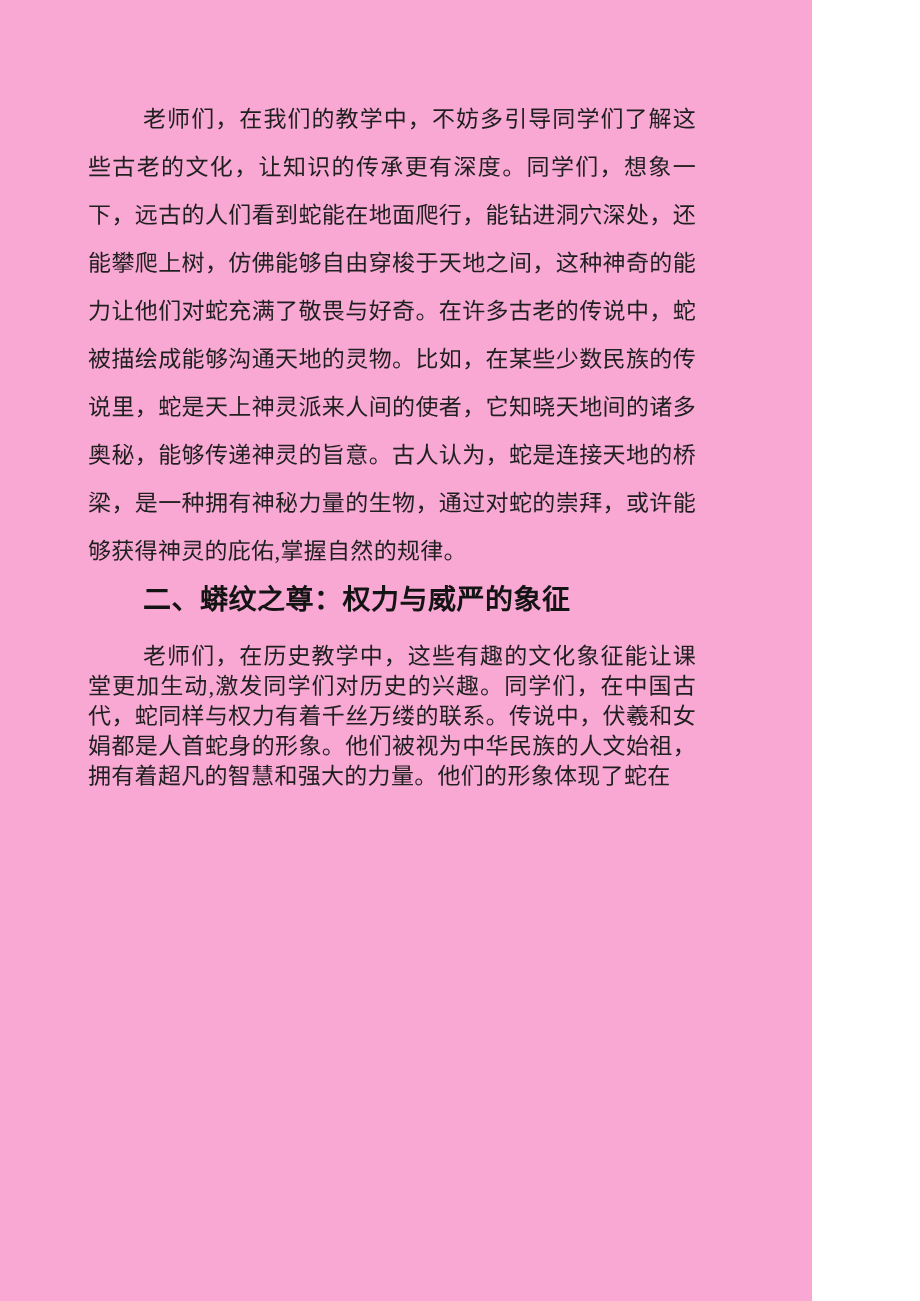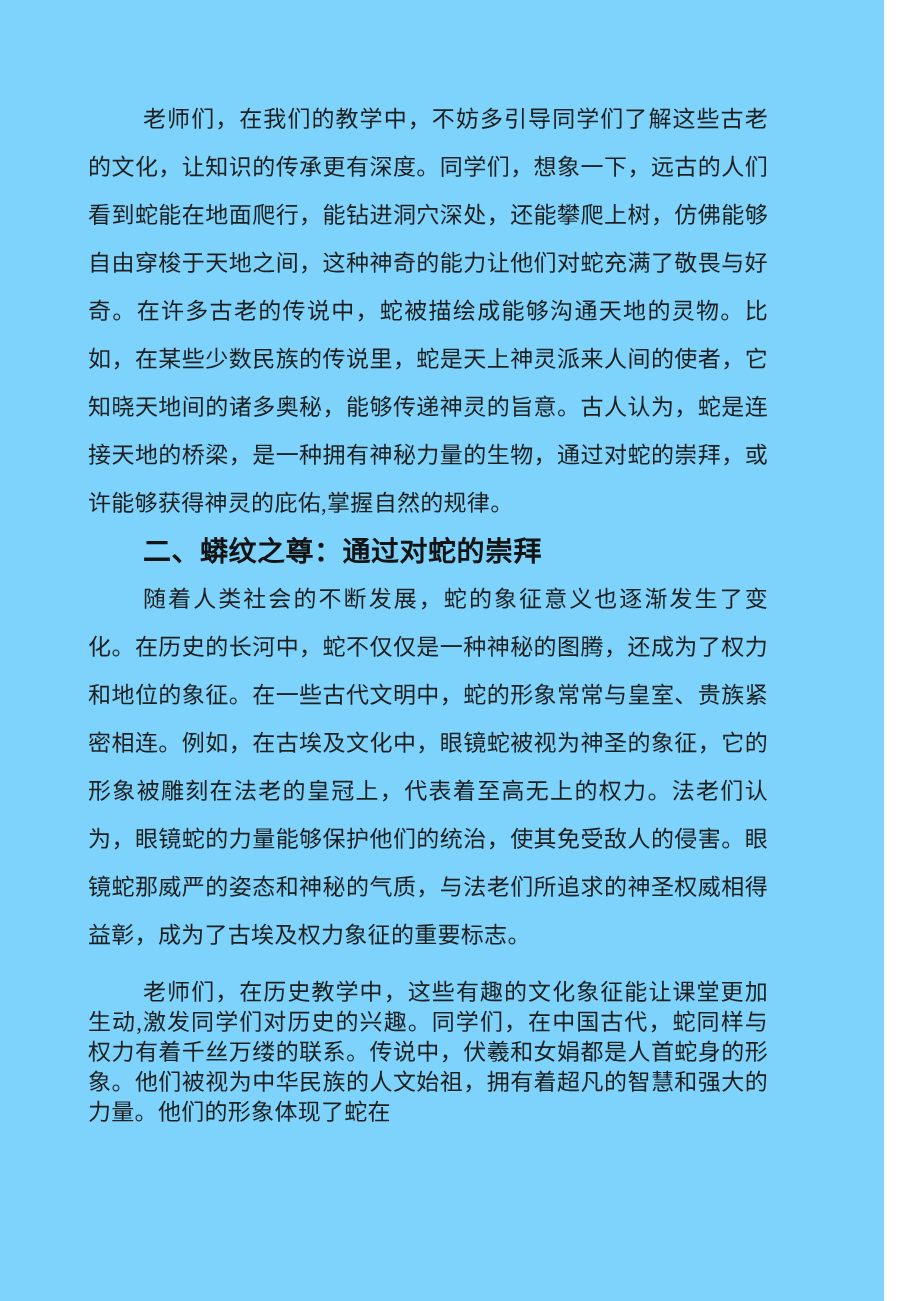--- a/index.html
+++ b/index.html
@@ -2,24 +2,24 @@
 <html lang="zh-CN"><head>
 <meta charset="utf-8">
 <style>
   html, body {
     margin: 0;
     padding: 0;
     background: #ffffff;
   }
   .page {
     position: relative;
-    width: 884px;
+    width: 812px;
     height: 1301px;
     box-sizing: border-box;
-    background: #7dd3fc;
+    background: #f9a8d4;
     padding: 96px 116px 0 88px;
     color: #1f1f1f;
     overflow: hidden;
   }
   .para {
     margin: 0;
     font-family: "Liberation Serif", "DejaVu Serif", serif;
     font-size: 23px;
     line-height: 48px;
     letter-spacing: 0.3px;
@@ -41,16 +41,15 @@
   .para-tight {
     line-height: 30px;
     margin-top: 18px;
   }
 </style>
 </head>
 <body>
 
 <div class="page">
   <p class="para">老师们，在我们的教学中，不妨多引导同学们了解这些古老的文化，让知识的传承更有深度。同学们，想象一下，远古的人们看到蛇能在地面爬行，能钻进洞穴深处，还能攀爬上树，仿佛能够自由穿梭于天地之间，这种神奇的能力让他们对蛇充满了敬畏与好奇。在许多古老的传说中，蛇被描绘成能够沟通天地的灵物。比如，在某些少数民族的传说里，蛇是天上神灵派来人间的使者，它知晓天地间的诸多奥秘，能够传递神灵的旨意。古人认为，蛇是连接天地的桥梁，是一种拥有神秘力量的生物，通过对蛇的崇拜，或许能够获得神灵的庇佑,掌握自然的规律。</p>
-  <h2 class="heading">二、蟒纹之尊：通过对蛇的崇拜</h2>
-  <p class="para">随着人类社会的不断发展，蛇的象征意义也逐渐发生了变化。在历史的长河中，蛇不仅仅是一种神秘的图腾，还成为了权力和地位的象征。在一些古代文明中，蛇的形象常常与皇室、贵族紧密相连。例如，在古埃及文化中，眼镜蛇被视为神圣的象征，它的形象被雕刻在法老的皇冠上，代表着至高无上的权力。法老们认为，眼镜蛇的力量能够保护他们的统治，使其免受敌人的侵害。眼镜蛇那威严的姿态和神秘的气质，与法老们所追求的神圣权威相得益彰，成为了古埃及权力象征的重要标志。</p>
+  <h2 class="heading">二、蟒纹之尊：权力与威严的象征</h2>
   <p class="para para-tight">老师们，在历史教学中，这些有趣的文化象征能让课堂更加生动,激发同学们对历史的兴趣。同学们，在中国古代，蛇同样与权力有着千丝万缕的联系。传说中，伏羲和女娟都是人首蛇身的形象。他们被视为中华民族的人文始祖，拥有着超凡的智慧和强大的力量。他们的形象体现了蛇在</p>
 </div>
 
 </body></html>

